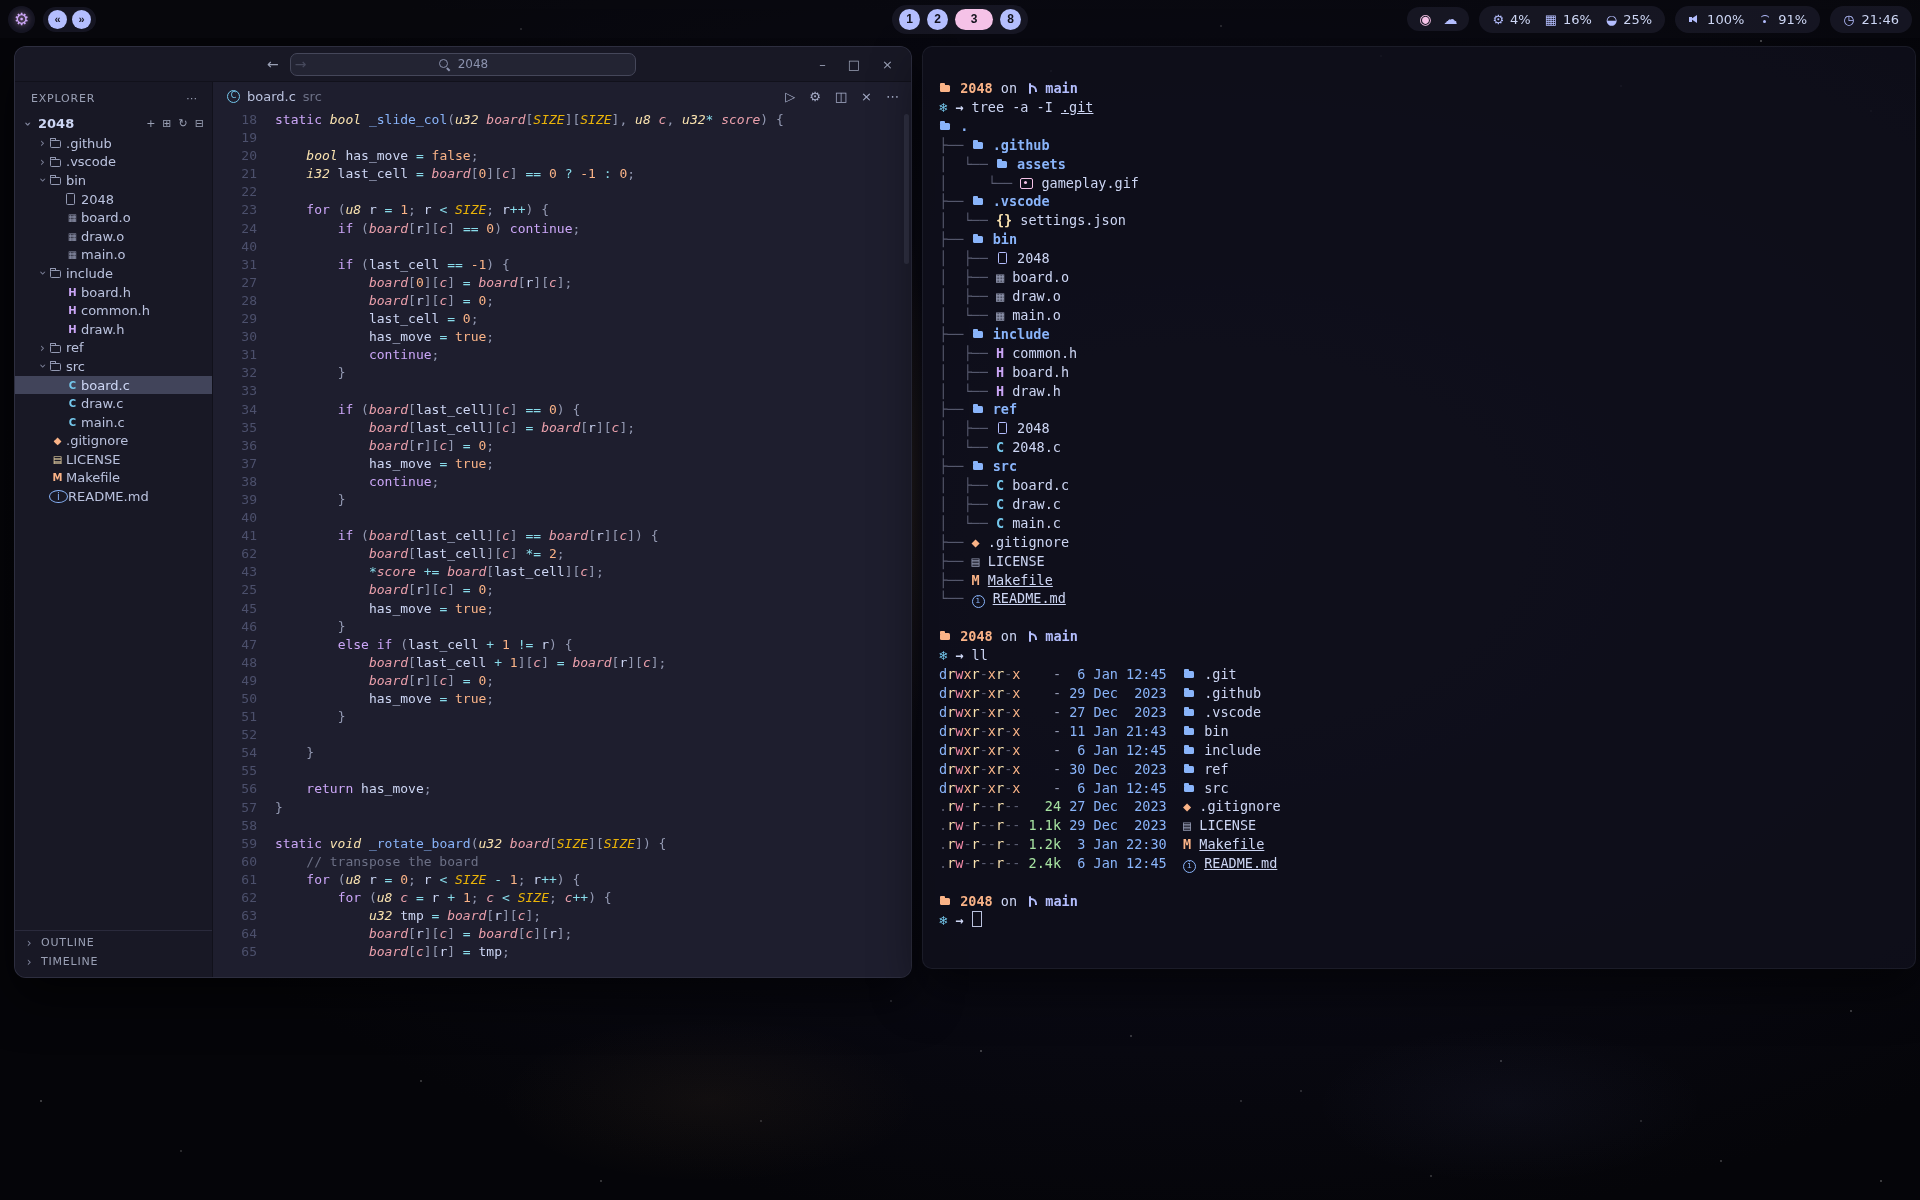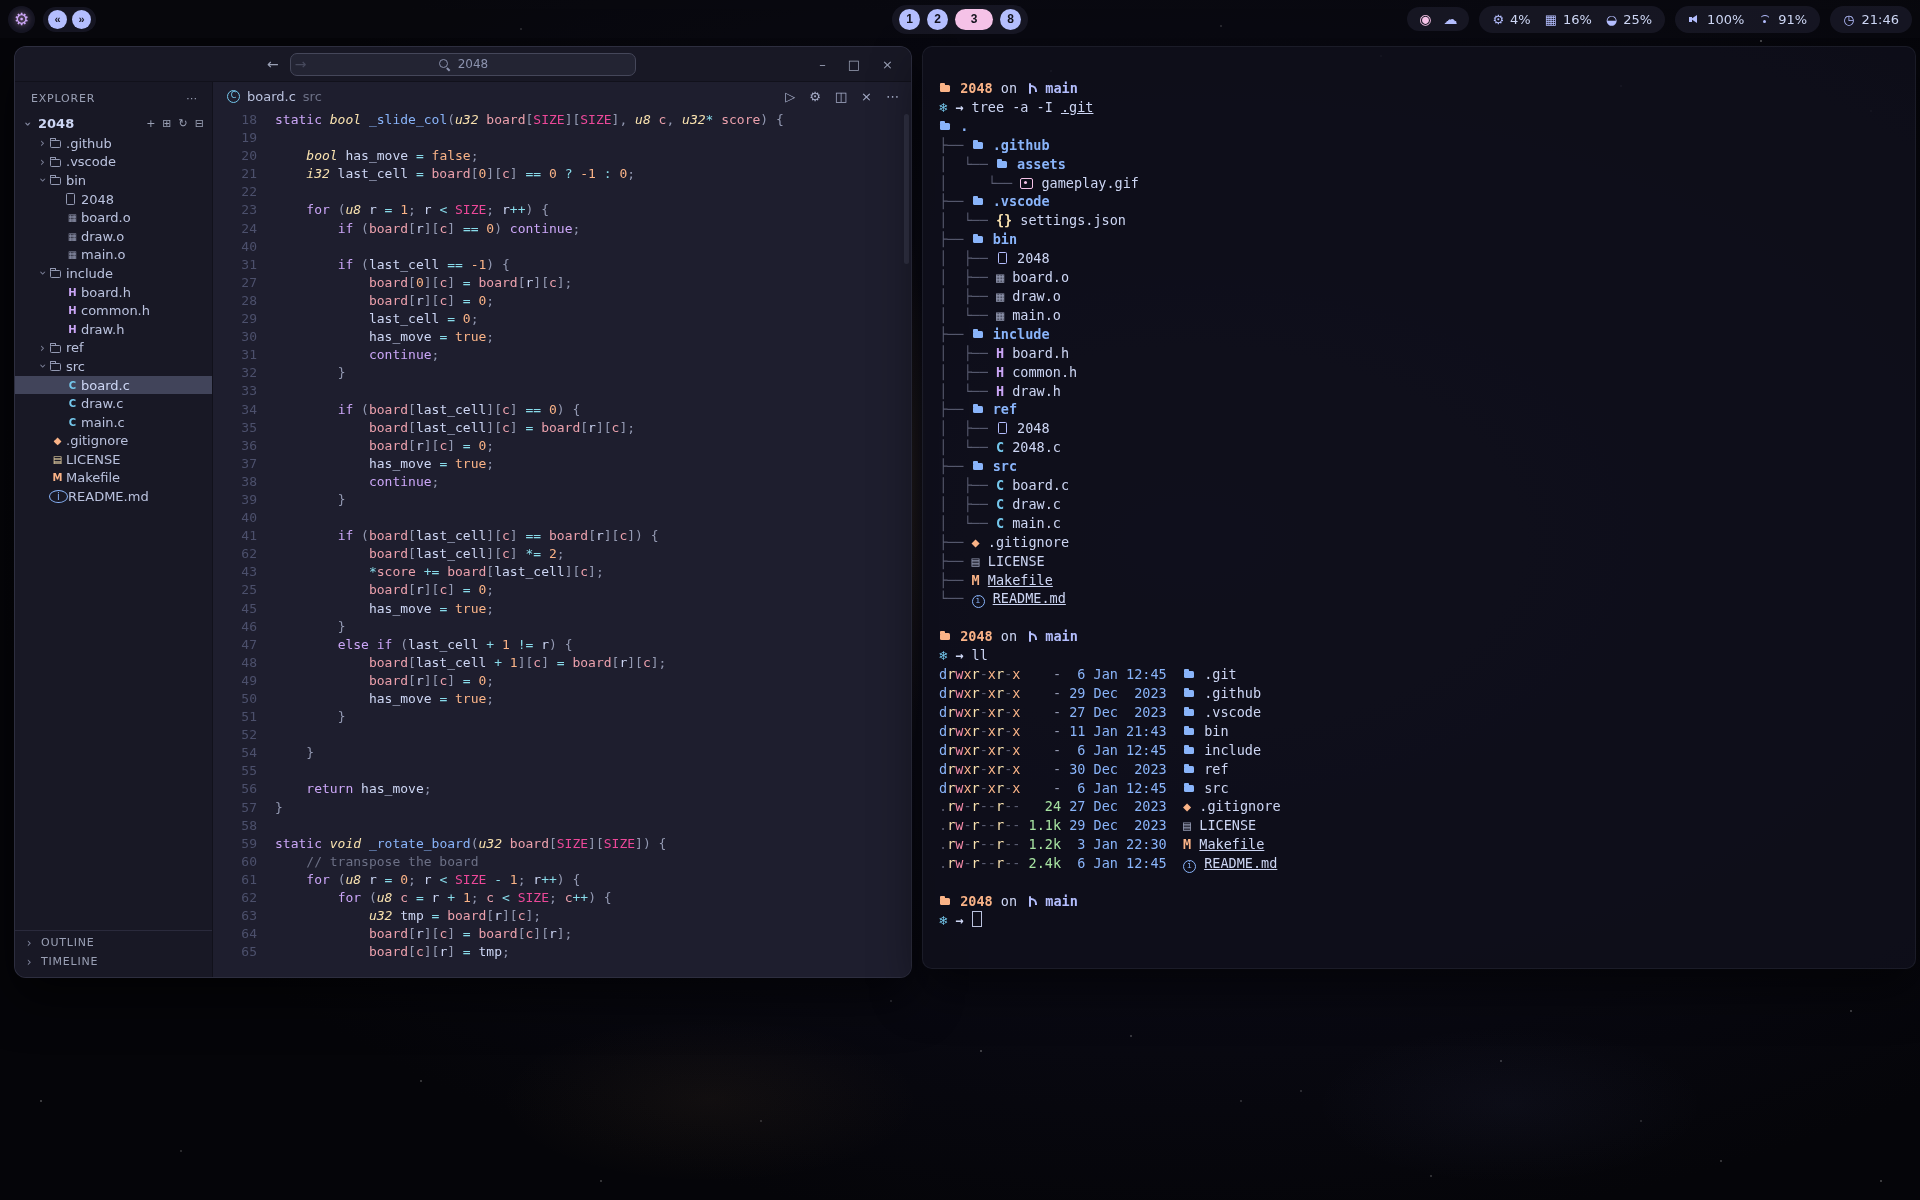--- a/index.html
+++ b/index.html
@@ -127,21 +127,21 @@
   .crumb-actions{margin-left:auto;display:flex;gap:14px;color:#a6adc8;font-size:13px;}
   .code{flex:1;overflow:hidden;font-family:"DejaVu Sans Mono",monospace;padding-top:1px;}
   .cl{display:flex;height:18.1px;line-height:18.1px;font-size:13px;}
   .ln{width:44px;flex:none;text-align:right;padding-right:18px;color:#4c506c;}
   .lt{white-space:pre;}
   .scrollthumb{position:absolute;right:2px;top:32px;width:5px;height:150px;border-radius:3px;
     background:rgba(205,214,244,.10);}
 
   
   .k{color:#cba6f7}.t{color:#f9e2af;font-style:italic}.f{color:#89b4fa}
-  .p{color:#eba0ac;}.n{color:#fab387}.ni{color:#ec4899;}
+  .p{color:#eba0ac;font-style:italic}.n{color:#fab387}.ni{color:#eab308;font-style:italic}
   .o{color:#89dceb}.u{color:#9399b2}.c{color:#6c7086;}.x{color:#cdd6f4}
 
   
   .terminal-window{position:absolute;left:922px;top:46px;width:992px;height:921px;border-radius:10px;
     background:rgba(16,16,27,.84);border:1px solid rgba(205,214,244,.07);
     box-shadow:0 20px 48px rgba(0,0,0,.55);z-index:3;overflow:hidden;}
   .term-content{padding:32px 16px 12px 16px;font-family:"DejaVu Sans Mono",monospace;}
   .tline{white-space:pre;min-height:18.9px;line-height:18.9px;font-size:13.5px;color:#cdd6f4;}
   .g{color:#585b70}.g2{color:#9399b2}.bl{color:#89b4fa}.sa{color:#74c7ec}
   .lv{color:#b4befe}.pe{color:#fab387}.ye{color:#f9e2af}.gr{color:#a6e3a1}
@@ -575,22 +575,22 @@
       <div class="tline"><span class="g">│  └── </span><span class="ic ic-folder bl"></span><span class="bl b"> assets</span></div>
       <div class="tline"><span class="g">│     └── </span><span class="ic ic-img pk"></span><span class="x"> gameplay.gif</span></div>
       <div class="tline"><span class="g">├── </span><span class="ic ic-folder bl"></span><span class="bl b"> .vscode</span></div>
       <div class="tline"><span class="g">│  └── </span><span class="ye b">{}</span><span class="x"> settings.json</span></div>
       <div class="tline"><span class="g">├── </span><span class="ic ic-folder bl"></span><span class="bl b"> bin</span></div>
       <div class="tline"><span class="g">│  ├── </span><span class="ic ic-file lv"></span><span class="x"> 2048</span></div>
       <div class="tline"><span class="g">│  ├── </span><span class="g2">▦</span><span class="x"> board.o</span></div>
       <div class="tline"><span class="g">│  ├── </span><span class="g2">▦</span><span class="x"> draw.o</span></div>
       <div class="tline"><span class="g">│  └── </span><span class="g2">▦</span><span class="x"> main.o</span></div>
       <div class="tline"><span class="g">├── </span><span class="ic ic-folder bl"></span><span class="bl b"> include</span></div>
+      <div class="tline"><span class="g">│  ├── </span><span class="mv b">H</span><span class="x"> common.h</span></div>
       <div class="tline"><span class="g">│  ├── </span><span class="mv b">H</span><span class="x"> board.h</span></div>
-      <div class="tline"><span class="g">│  ├── </span><span class="mv b">H</span><span class="x"> common.h</span></div>
       <div class="tline"><span class="g">│  └── </span><span class="mv b">H</span><span class="x"> draw.h</span></div>
       <div class="tline"><span class="g">├── </span><span class="ic ic-folder bl"></span><span class="bl b"> ref</span></div>
       <div class="tline"><span class="g">│  ├── </span><span class="ic ic-file lv"></span><span class="x"> 2048</span></div>
       <div class="tline"><span class="g">│  └── </span><span class="sa b">C</span><span class="x"> 2048.c</span></div>
       <div class="tline"><span class="g">├── </span><span class="ic ic-folder bl"></span><span class="bl b"> src</span></div>
       <div class="tline"><span class="g">│  ├── </span><span class="sa b">C</span><span class="x"> board.c</span></div>
       <div class="tline"><span class="g">│  ├── </span><span class="sa b">C</span><span class="x"> draw.c</span></div>
       <div class="tline"><span class="g">│  └── </span><span class="sa b">C</span><span class="x"> main.c</span></div>
       <div class="tline"><span class="g">├── </span><span class="pe b">◆</span><span class="x"> .gitignore</span></div>
       <div class="tline"><span class="g">├── </span><span class="g2">▤</span><span class="x"> LICENSE</span></div>

